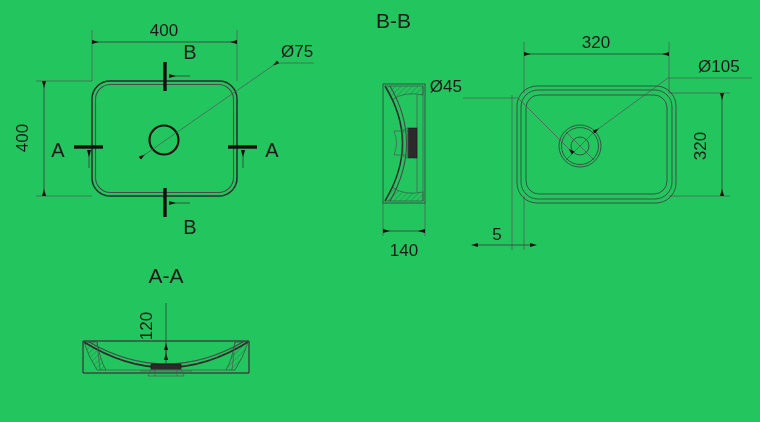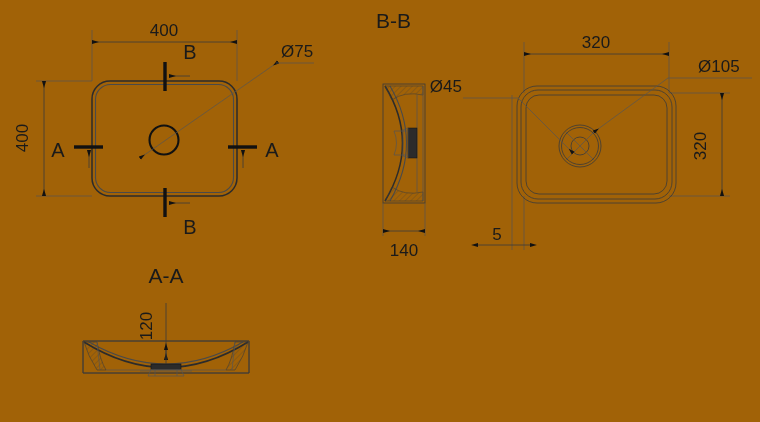--- a/index.html
+++ b/index.html
@@ -4,21 +4,21 @@
 <style>
   html, body {
     margin: 0;
     padding: 0;
     background: #ffffff;
   }
   #sheet {
     position: relative;
     width: 760px;
     height: 422px;
-    background: #a16207;
+    background: #22c55e;
     font-family: "Liberation Sans", sans-serif;
     overflow: hidden;
   }
   #sheet svg {
     position: absolute;
     left: 0;
     top: 0;
     display: block;
   }
   text {

